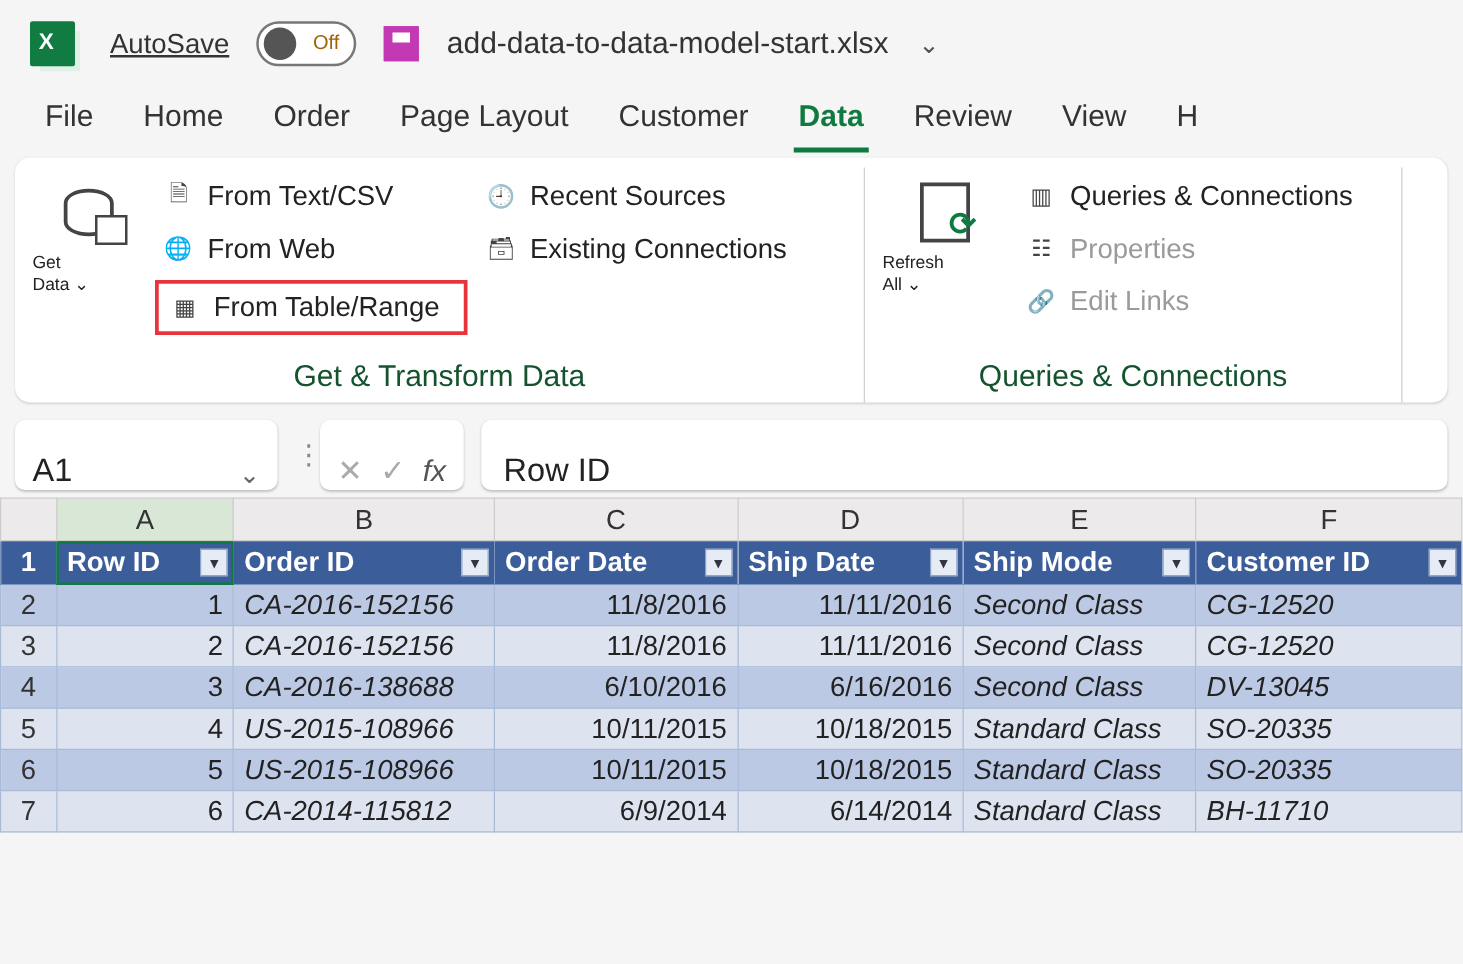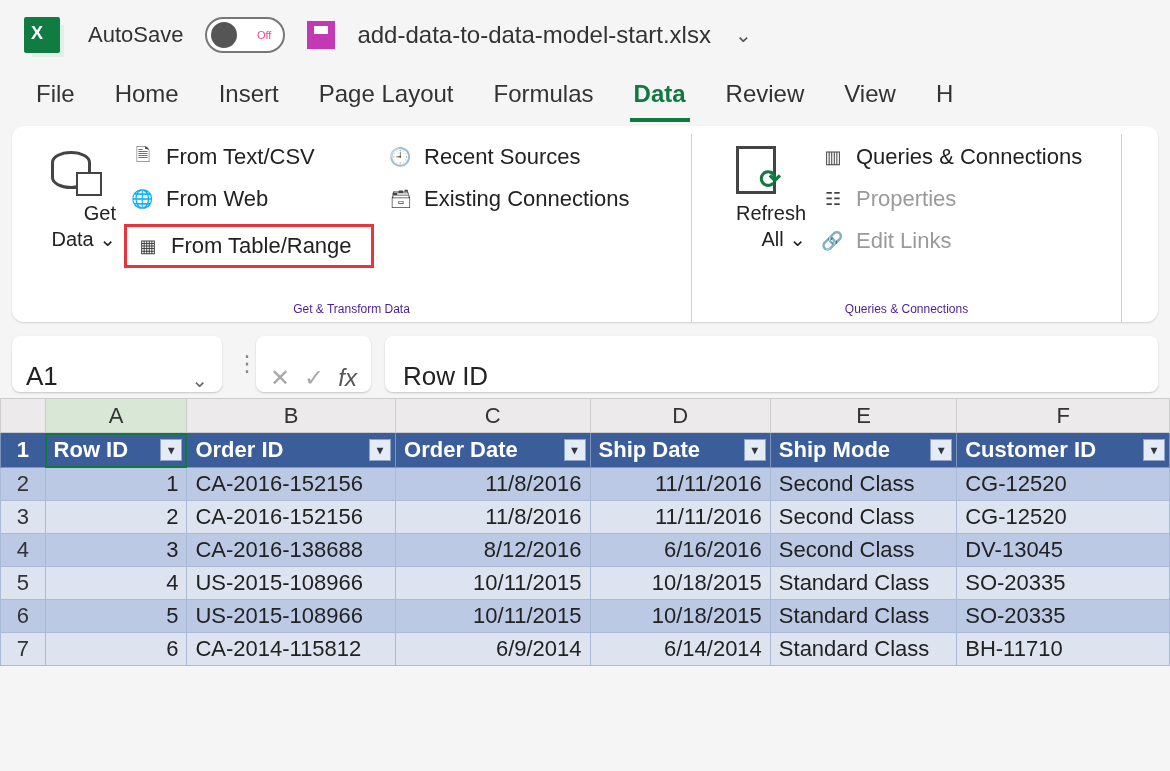--- a/index.html
+++ b/index.html
@@ -29,32 +29,32 @@
     box-shadow: 6px 6px 0 -2px #dff1e6;
   }
   .excel-icon::after {
     content: "X";
     color: #fff;
     font-weight: bold;
     font-size: 18px;
     position: absolute;
     left: 7px; top: 6px;
   }
-  .autosave-label { font-size: 22px; color: #333; margin-left:6px;}
+  .autosave-label { font-size: 22px; color: #333; margin-left:6px;text-decoration:underline;}
   .tog {
     width: 80px; height: 36px;
     border: 2px solid #777; border-radius: 20px;
     display: flex; align-items: center; position: relative;
     background: #fff;
   }
   .tog .knob {
     width: 26px; height: 26px; border-radius: 50%;
     background: #555; margin-left: 4px;
   }
-  .tog .lbl { position:absolute; right:12px; font-size:11px; color:#ec4899;}
+  .tog .lbl { position:absolute; right:12px; font-size:16px; color:#a16207;}
   .save-icon {
     width: 28px; height: 28px;
     border: 3px solid #c239b3;
     background: #c239b3;
     position: relative;
   }
   .save-icon::before {
     content:""; position:absolute; top:2px; left:4px; right:4px; height:8px;
     background:#fff;
   }
@@ -89,25 +89,25 @@
   }
   .group {
     display:flex; flex-direction:column;
     padding: 6px 14px 4px;
     border-right: 1px solid #d0d0d0;
     position:relative;
   }
   .group:last-child { border-right:none; }
   .grp-label {
     position:absolute; bottom:6px; left:0; right:0;
-    text-align:center; font-size:12px; color:#4c1d95;
+    text-align:center; font-size:24px; color:#14532d;
   }
 
   .big-btn {
-    text-align:right; font-size:20px; line-height:1.3;
+    text-align:left; font-size:14px; line-height:1.3;
     width:90px;
   }
   .big-btn .ico { height:60px; display:flex; align-items:center; justify-content:center;}
   .db-icon {
     width:40px;height:38px;border:3px solid #444;border-radius:50%/30%;
     position:relative;
   }
   .db-icon::after {
     content:""; position:absolute; right:-14px; bottom:-10px; width:22px;height:20px;
     border:2px solid #444; background:#fff;
@@ -183,21 +183,21 @@
     width:22px;height:22px;background:#e6ecf5;border:1px solid #90a4c8;
     display:flex;align-items:center;justify-content:center;font-size:12px;color:#334;
   }
   tr.datarow td {
     border:1px solid #a9bad6;
     padding: 3px 8px;
   }
   tr.datarow.odd td  { background:#bcc9e4;}
   tr.datarow.even td { background:#dde4f0;}
   .num { text-align:right;}
-  .lt  { text-align:left;}
+  .lt  { text-align:left;font-style:italic;}
 
   .colA { width:140px;} .colB{width:206px;} .colC{width:192px;}
   .colD{width:178px;} .colE{width:184px;} .colF{width:210px;}
 
 </style>
 </head>
 <body>
 
 <div class="titlebar">
   <div class="excel-icon"></div>
@@ -209,23 +209,23 @@
   <div class="save-icon"></div>
   <div class="filename">
     <span>add-data-to-data-model-start.xlsx</span>
     <span class="chev">⌄</span>
   </div>
 </div>
 
 <div class="tabs">
   <div class="tab">File</div>
   <div class="tab">Home</div>
-  <div class="tab">Insert</div>
+  <div class="tab">Order</div>
   <div class="tab">Page Layout</div>
-  <div class="tab">Formulas</div>
+  <div class="tab">Customer</div>
   <div class="tab active">Data</div>
   <div class="tab">Review</div>
   <div class="tab">View</div>
   <div class="tab">H</div>
 </div>
 
 <div class="ribbon">
 
   <div class="group" style="width:680px;">
     <div class="group1-row">
@@ -344,21 +344,21 @@
     <td class="lt">CA-2016-152156</td>
     <td class="num">11/8/2016</td>
     <td class="num">11/11/2016</td>
     <td class="lt">Second Class</td>
     <td class="lt">CG-12520</td>
   </tr>
   <tr class="datarow odd">
     <td class="rownum">4</td>
     <td class="num">3</td>
     <td class="lt">CA-2016-138688</td>
-    <td class="num">8/12/2016</td>
+    <td class="num">6/10/2016</td>
     <td class="num">6/16/2016</td>
     <td class="lt">Second Class</td>
     <td class="lt">DV-13045</td>
   </tr>
   <tr class="datarow even">
     <td class="rownum">5</td>
     <td class="num">4</td>
     <td class="lt">US-2015-108966</td>
     <td class="num">10/11/2015</td>
     <td class="num">10/18/2015</td>

